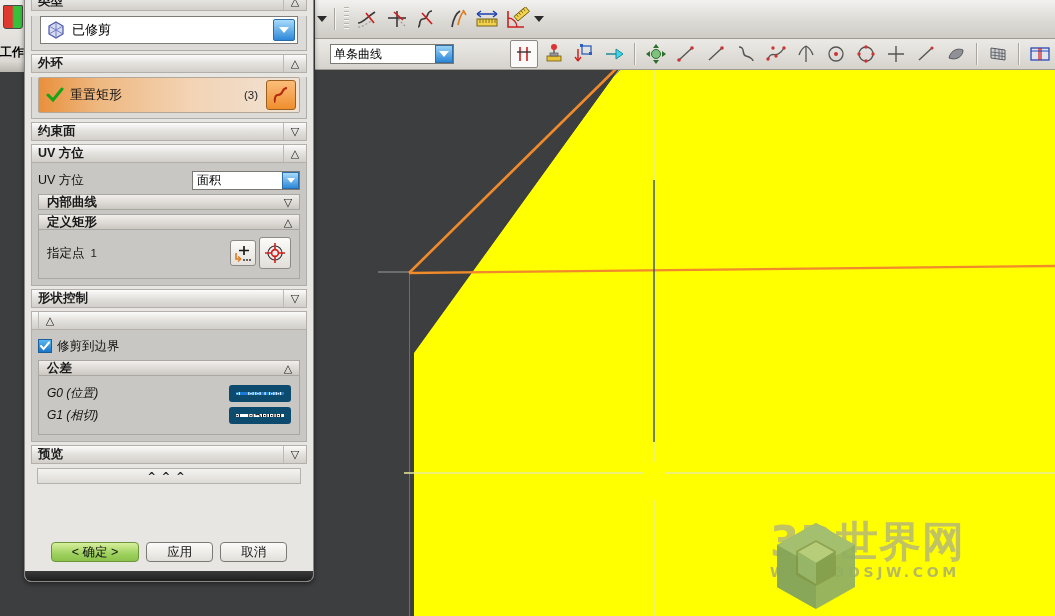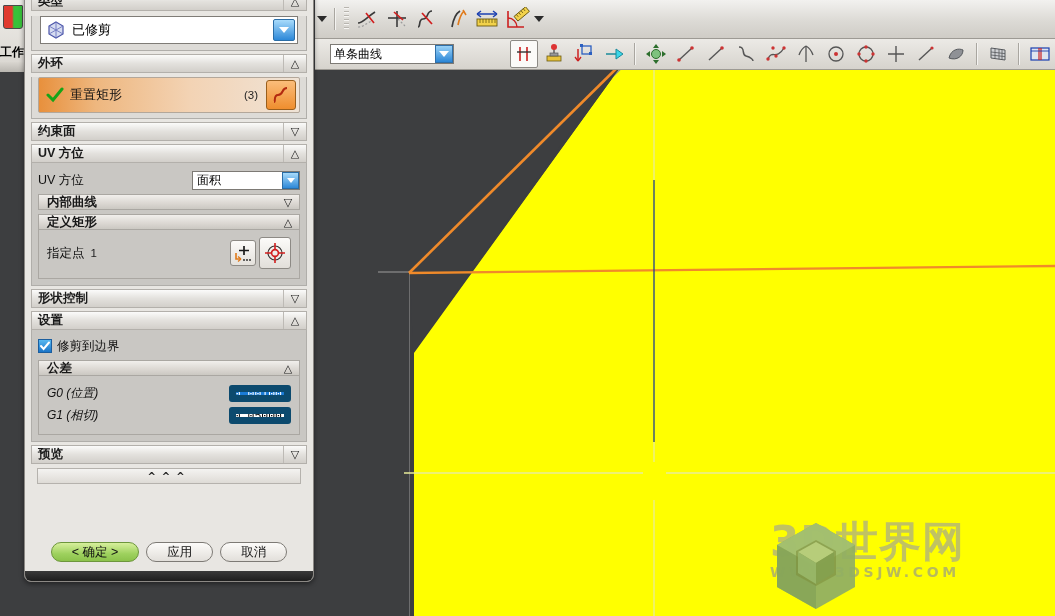--- a/index.html
+++ b/index.html
@@ -255,21 +255,21 @@
     display: flex; align-items: center; justify-content: center;
     letter-spacing: 6px; font-size: 10px; color: #222; font-weight: bold;
     font-family: "DejaVu Sans", sans-serif;
   }
   #dialog-footer {
     height: 38px; display: flex; align-items: center; justify-content: center;
     gap: 7px;
   }
   .dlg-btn {
     height: 20px; min-width: 52px; padding: 0 20px; box-sizing: border-box;
-    border: 1px solid #7d7a75; border-radius: 10px;
+    border: 1px solid #7d7a75; border-radius: 4px;
     background: linear-gradient(#fcfbf9, #e2dfda);
     font-size: 12.5px; color: #111;
     display: flex; align-items: center; justify-content: center;
     white-space: nowrap;
   }
   .dlg-btn.primary {
     background: linear-gradient(#d7ef9c, #9ed15e 60%, #8cc24b);
     border: 1px solid #6d963c;
   }
   #dialog-bottom-bar {
@@ -638,21 +638,20 @@
       </div>
 
       <div class="grp-head">
         <div class="gh-title">形状控制</div>
         <div class="gh-chev">
             <span class="chev">▽</span>
           </div>
       </div>
 
       <div class="grp-head">
-        <div class="gh-title">设置</div>
         <div class="gh-chev">
             <span class="chev">△</span>
           </div>
       </div>
       <div class="grp-panel">
         <div class="cb-row">
           <div class="cb-box">
             <svg width="12" height="12" viewBox="0 0 12 12">
               <path d="M2 6 L4.6 9 L10 2.5" stroke="#fff" stroke-width="2" fill="none" stroke-linecap="round"></path>
             </svg>

